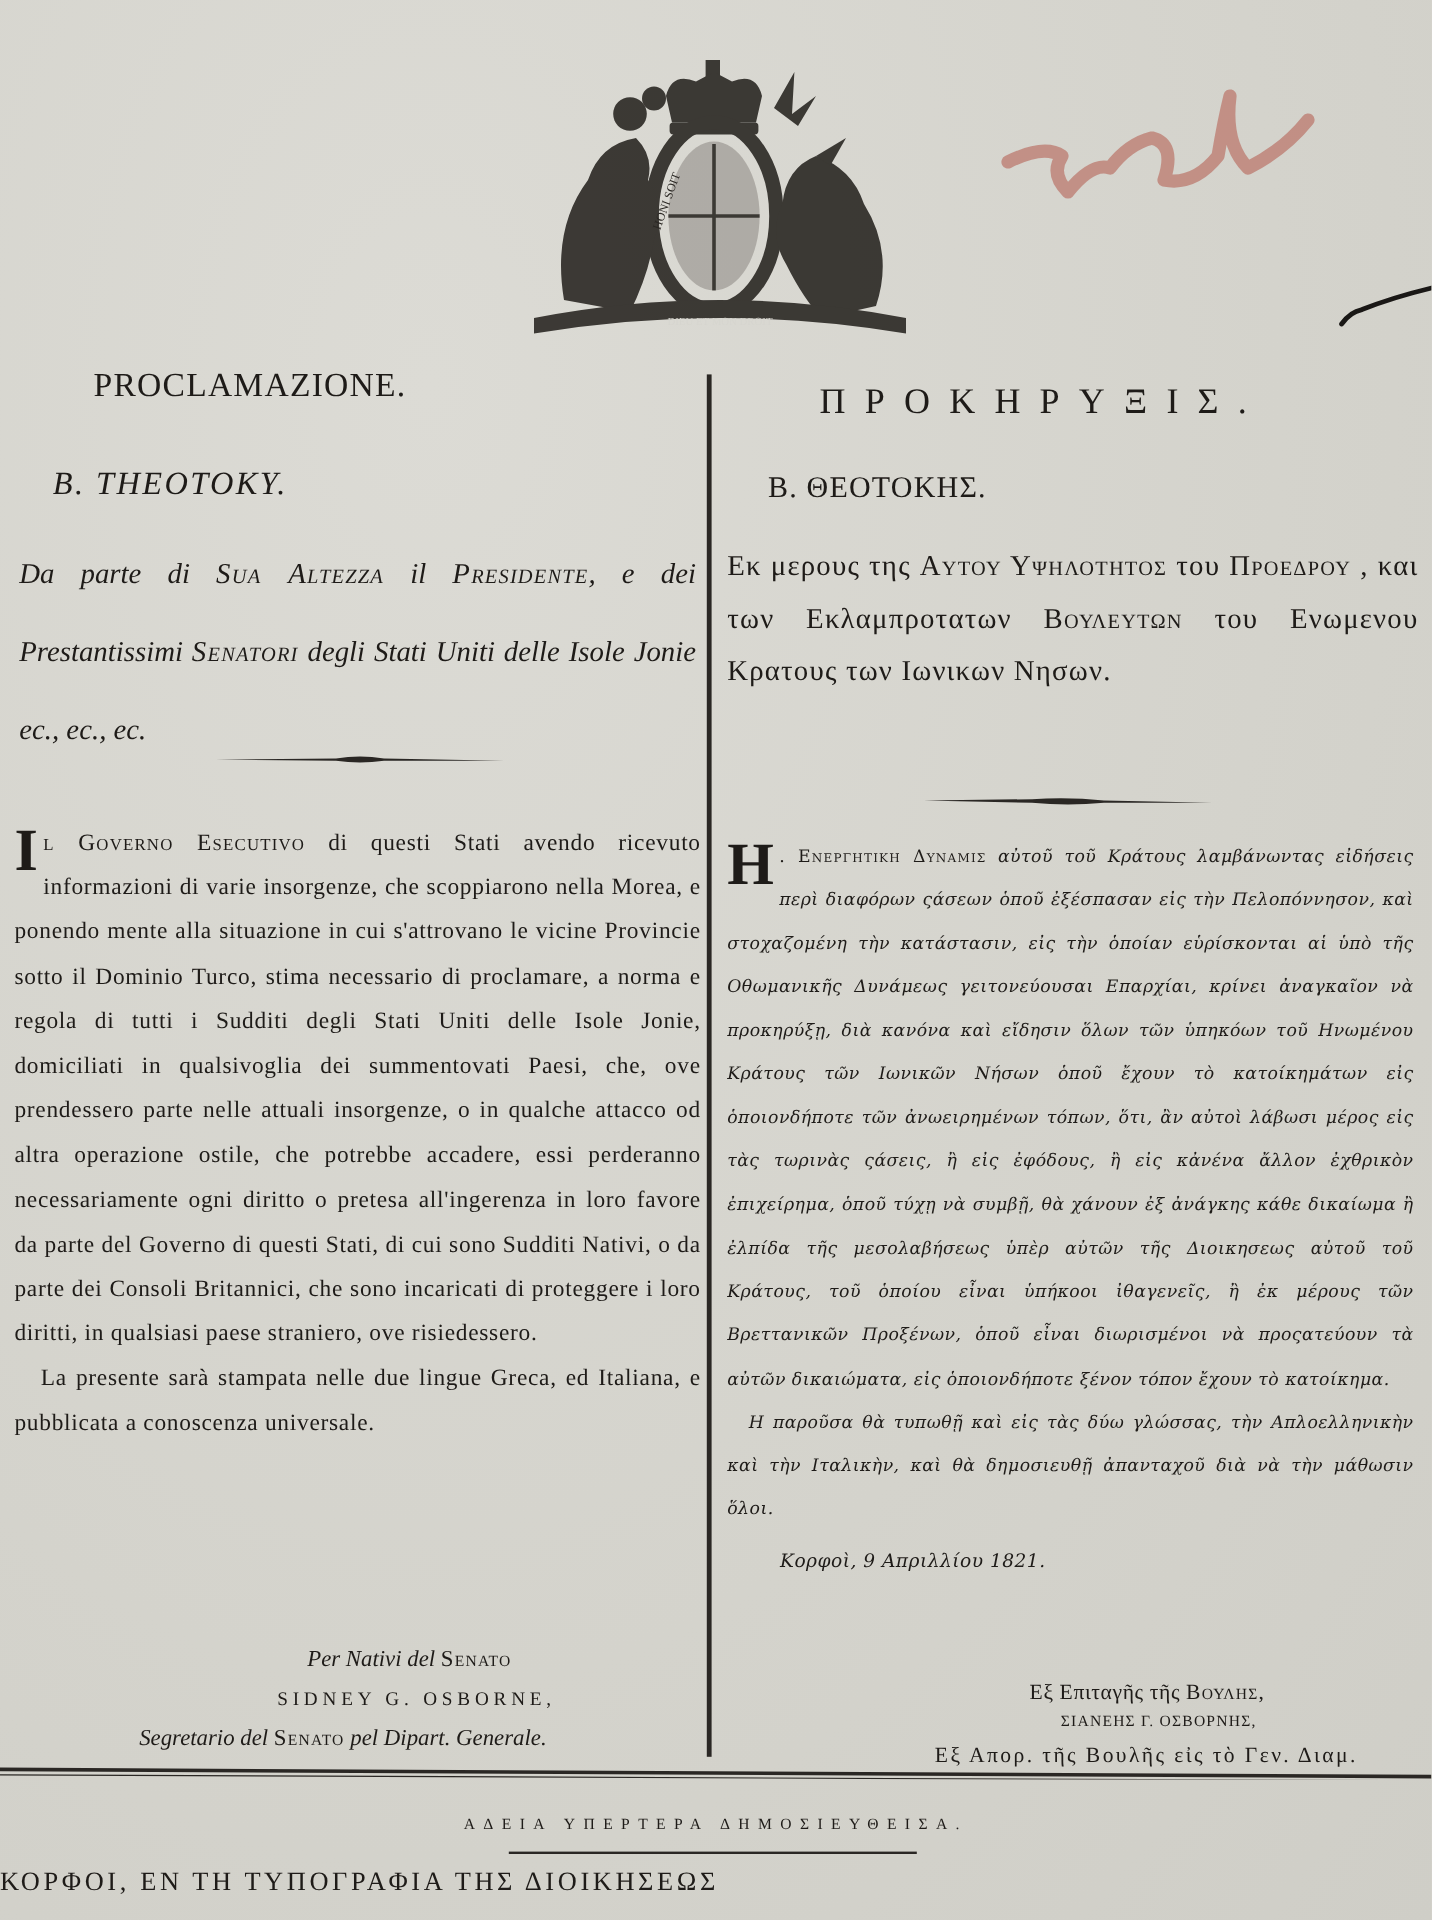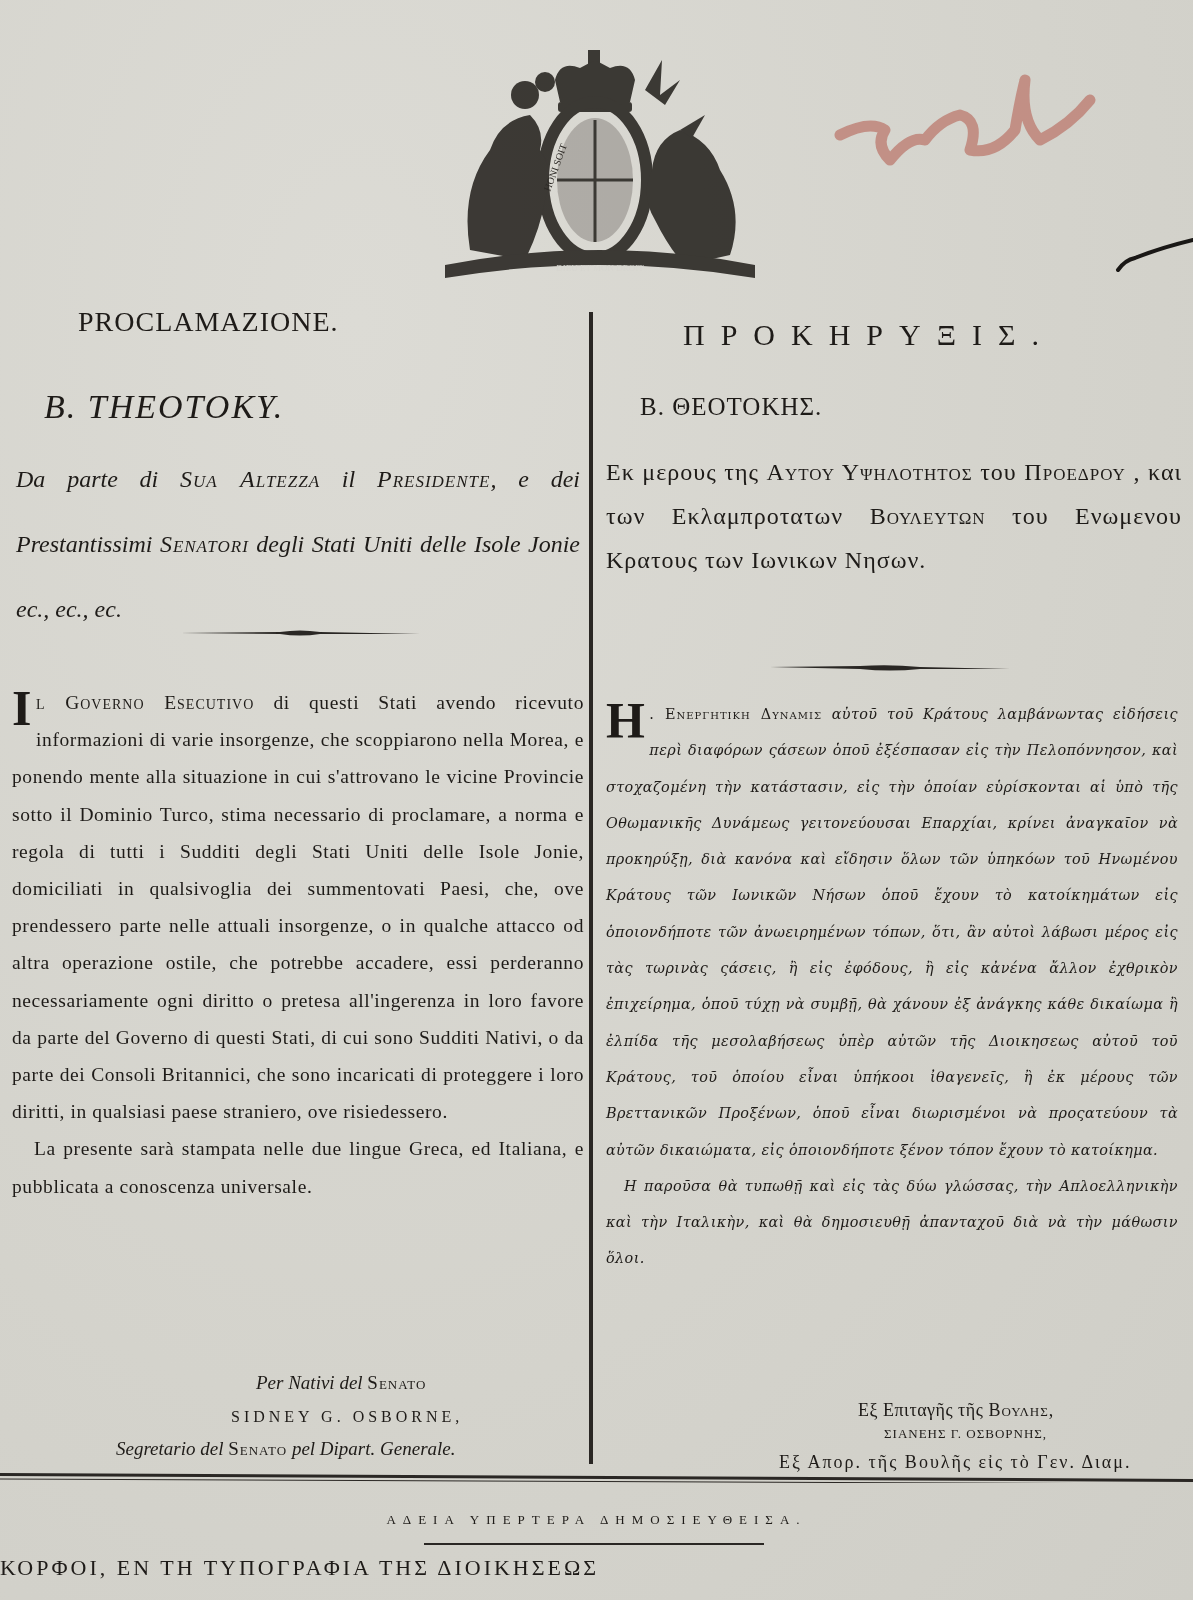--- a/index.html
+++ b/index.html
@@ -13,21 +13,21 @@
   }
   .abs { position:absolute; }
   
   #crest { left:430px; top:20px; width:340px; height:260px; }
   
   #pencil { left:830px; top:60px; width:280px; height:120px; }
   #pen-stroke { left:1100px; top:230px; width:93px; height:60px; }
 
   .title-it { font-family:"Liberation Serif", serif; font-size:28px; letter-spacing:1px; }
   .title-gr { font-family:"Liberation Serif", serif; font-size:30px; letter-spacing:16px; }
-  .name-it { font-family:"Liberation Serif", serif; font-style:italic; font-size:34px; letter-spacing:2px; }
+  .name-it { font-family:"Liberation Serif", serif; font-style:italic; font-size:27px; letter-spacing:2px; }
   .name-gr { font-family:"Liberation Serif", serif; font-size:25px; letter-spacing:1px; }
   .intro-it { font-family:"Liberation Serif", serif; font-style:italic; font-size:24px; line-height:65px; text-align:justify; }
   .intro-gr { font-family:"Liberation Serif", serif; font-size:24px; line-height:44px; letter-spacing:1px; }
   .sc { font-variant:small-caps; letter-spacing:1px; }
 
   .body-it { font-family:"Liberation Serif", serif; font-size:19.5px; line-height:37.2px; text-align:justify; letter-spacing:0.6px; }
   .body-gr { font-family:"DejaVu Serif", serif; font-style:italic; font-size:14.4px; line-height:36.3px; text-align:justify; letter-spacing:0.4px; }
 
   .dropcap { float:left; font-size:50px; line-height:40px; margin:4px 4px 0 0; font-family:"Liberation Serif", serif; font-weight:bold; }
 
@@ -124,20 +124,21 @@
 
 <div class="abs ornament" style="left:770px; top:664px;">
   <svg width="240" height="8" viewBox="0 0 240 8">
       <path d="M0 3 L90 2 Q120 0 150 3 L240 5 L150 5 Q120 8 90 5 Z" fill="#2a2724"></path>
     </svg>
 </div>
 
 <div class="abs body-gr" style="left:606px; top:696px; width:572px;">
   <span class="dropcap" style="font-style:normal;">Η</span><span class="sc" style="font-style:normal;">. Ενεργητικη Δυναμις</span><span> αὐτοῦ τοῦ Κράτους λαμβάνωντας εἰδήσεις περὶ διαφόρων ςάσεων ὁποῦ ἐξέσπασαν εἰς τὴν Πελοπόννησον, καὶ στοχαζομένη τὴν κατάστασιν, εἰς τὴν ὁποίαν εὑρίσκονται αἱ ὑπὸ τῆς Οθωμανικῆς Δυνάμεως γειτονεύουσαι Επαρχίαι, κρίνει ἀναγκαῖον νὰ προκηρύξῃ, διὰ κανόνα καὶ εἴδησιν ὅλων τῶν ὑπηκόων τοῦ Ηνωμένου Κράτους τῶν Ιωνικῶν Νήσων ὁποῦ ἔχουν τὸ κατοίκημάτων εἰς ὁποιονδήποτε τῶν ἀνωειρημένων τόπων, ὅτι, ἂν αὐτοὶ λάβωσι μέρος εἰς τὰς τωρινὰς ςάσεις, ἢ εἰς ἐφόδους, ἢ εἰς κἀνένα ἄλλον ἐχθρικὸν ἐπιχείρημα, ὁποῦ τύχῃ νὰ συμβῇ, θὰ χάνουν ἐξ ἀνάγκης κάθε δικαίωμα ἢ ἐλπίδα τῆς μεσολαβήσεως ὑπὲρ αὐτῶν τῆς Διοικησεως αὐτοῦ τοῦ Κράτους, τοῦ ὁποίου εἶναι ὑπήκοοι ἰθαγενεῖς, ἢ ἐκ μέρους τῶν Βρεττανικῶν Προξένων, ὁποῦ εἶναι διωρισμένοι νὰ προςατεύουν τὰ αὐτῶν δικαιώματα, εἰς ὁποιονδήποτε ξένον τόπον ἔχουν τὸ κατοίκημα.</span>
   <div style="text-indent:18px;">Η παροῦσα θὰ τυπωθῇ καὶ εἰς τὰς δύω γλώσσας, τὴν Απλοελληνικὴν καὶ τὴν Ιταλικὴν, καὶ θὰ δημοσιευθῇ ἀπανταχοῦ διὰ νὰ τὴν μάθωσιν ὅλοι.</div>
+  <div style="padding-left:44px; margin-top:6px; font-size:15.5px;">Κορφοὶ, 9 Απριλλίου 1821.</div>
 </div>
 
 <div class="abs sig-gr" style="left:858px; top:1400px;">
   <span>Εξ Επιταγῆς τῆς </span><span class="sc">Βουλης</span><span>,</span>
 </div>
 <div class="abs" style="left:884px; top:1426px; font-family:'Liberation Serif', serif; font-size:13px; letter-spacing:1px;">ΣΙΑΝΕΗΣ Γ. ΟΣΒΟΡΝΗΣ,</div>
 <div class="abs sig-gr" style="left:779px; top:1452px; letter-spacing:2px;">Εξ Απορ. τῆς Βουλῆς εἰς τὸ Γεν. Διαμ.</div>
 
 <div id="rule-bottom" class="abs">
   <svg width="1193" height="12" viewBox="0 0 1193 12">

